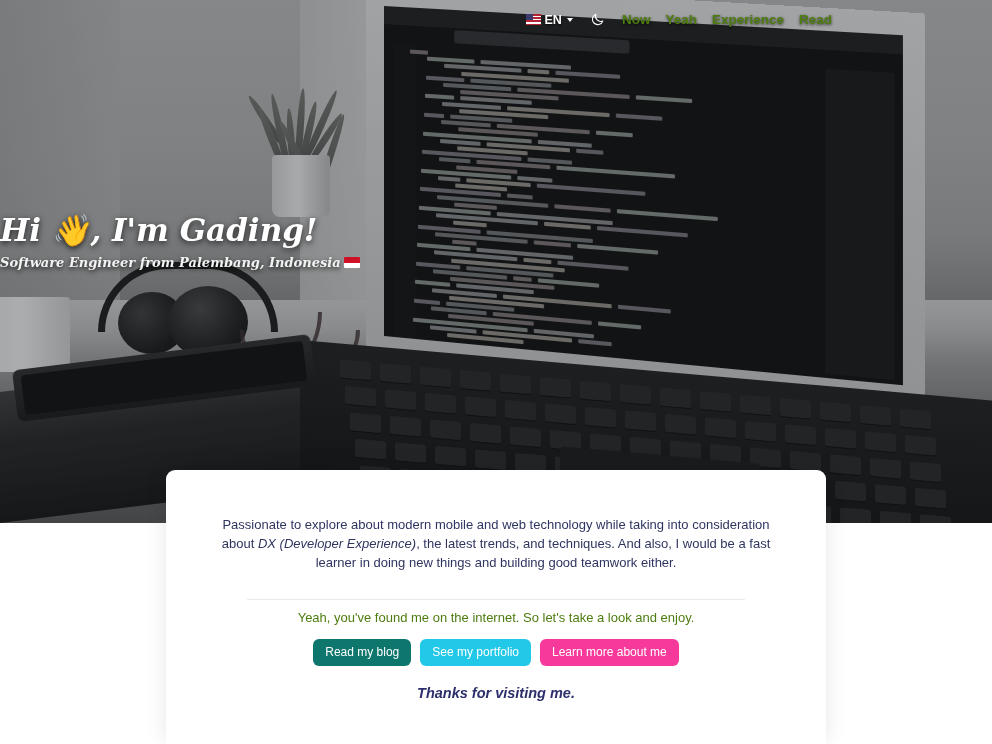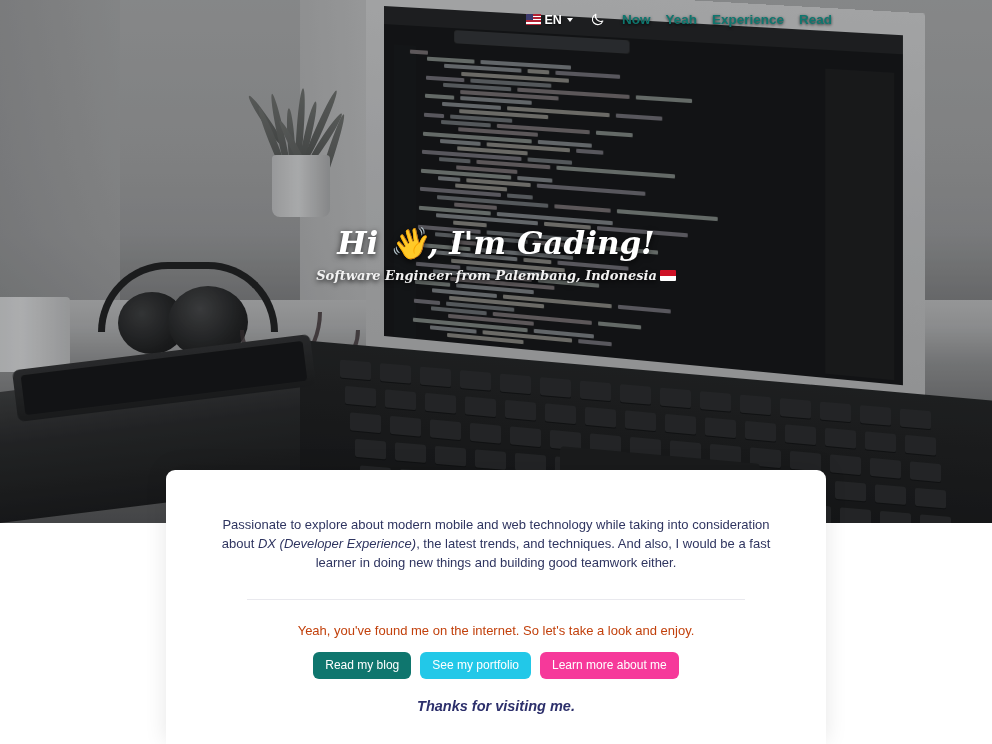--- a/index.html
+++ b/index.html
@@ -308,35 +308,34 @@
     display: inline-flex;
   }
   .nav-links {
     display: flex;
     align-items: center;
     gap: 15px;
   }
   .nav-link {
     font-size: 13.5px;
     font-weight: bold;
-    color: #0f766e;
+    color: #4d7c0f;
     text-decoration: none;
     text-shadow: 0 1px 3px rgba(0,0,0,.75);
     cursor: pointer;
   }
 
   
   .hero-text {
     position: absolute;
     left: 0;
     top: 212px;
     width: 992px;
-    text-align: center;
+    text-align: left;
     z-index: 10;
-    margin-top: 13px;
   }
   .hero-title {
     font-family: "DejaVu Serif", serif;
     font-style: italic;
     font-weight: bold;
     font-size: 31px;
     color: #ffffff;
     text-shadow: 0 2px 6px rgba(0,0,0,.75);
     line-height: 1.2;
     white-space: nowrap;
@@ -395,23 +394,23 @@
     font-style: italic;
   }
   .divider {
     margin: 26px auto 0 auto;
     width: 498px;
     height: 1px;
     background: #e9e9ee;
     border: none;
   }
   .closing {
-    margin-top: 23px;
+    margin-top: 10px;
     font-size: 13px;
-    color: #c2410c;
+    color: #4d7c0f;
   }
   .btn-row {
     margin-top: 14px;
     display: flex;
     justify-content: center;
     gap: 9px;
   }
   .btn {
     border: none;
     border-radius: 6px;

